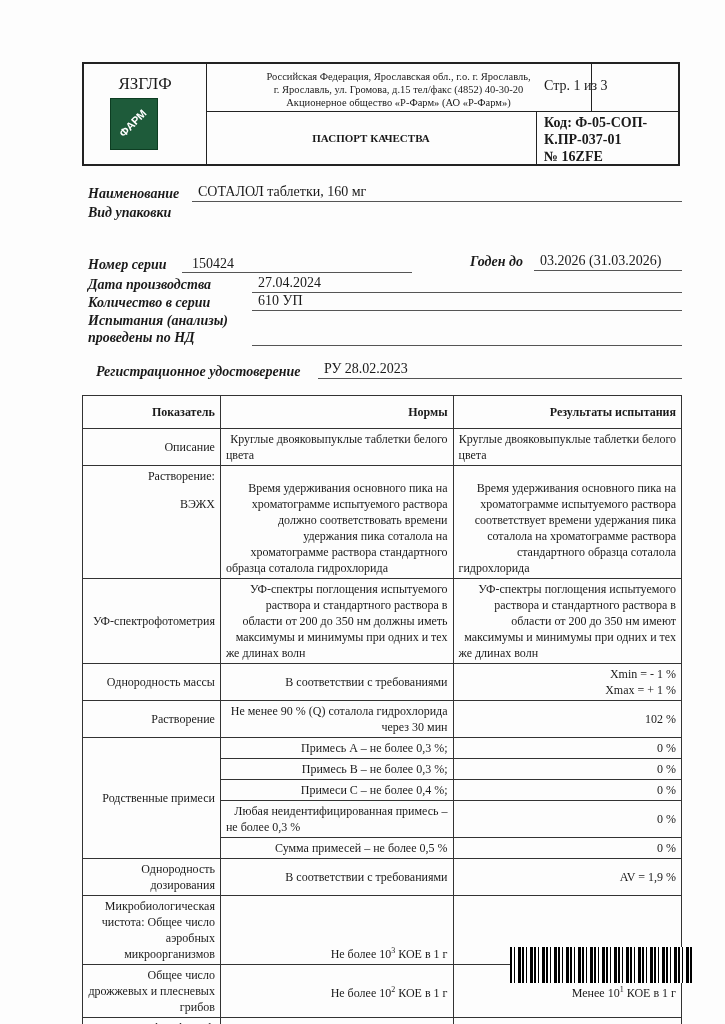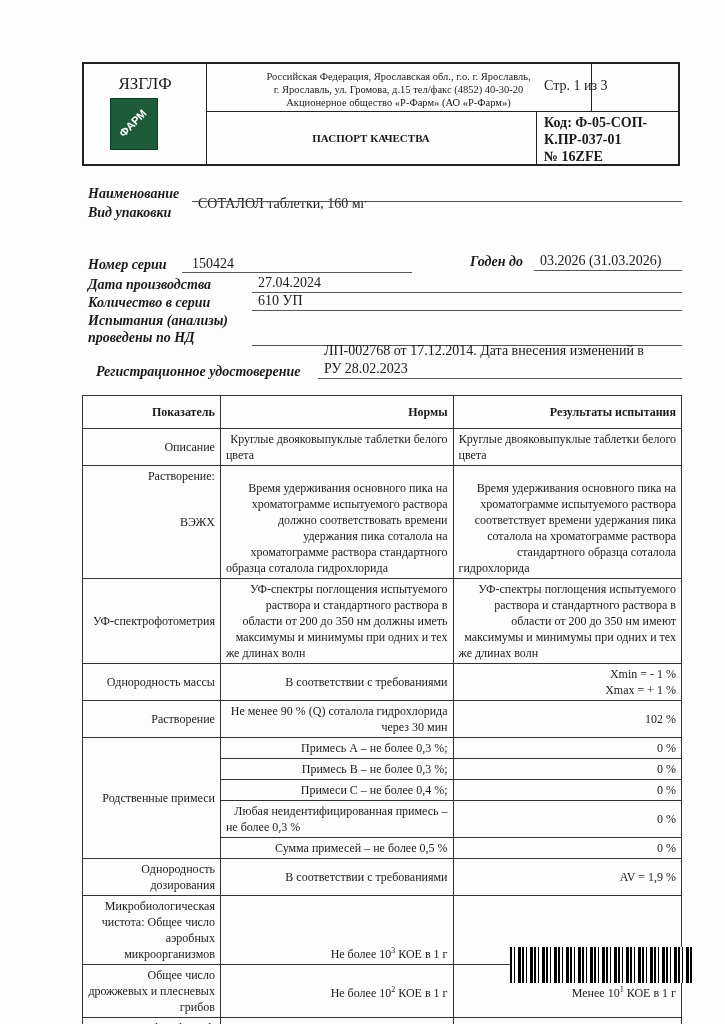--- a/index.html
+++ b/index.html
@@ -43,42 +43,41 @@
     <div class="title">ПАСПОРТ КАЧЕСТВА</div>
     <div class="pg">Стр. 1 из 3</div>
     <div class="code">
       <div>Код:  Ф-05-СОП-</div>
       <div>К.ПР-037-01</div>
       <div>№ 16ZFE</div>
     </div>
   </div>
 
   <div class="f lbl" style="left:88px;top:186px">Наименование</div>
-  <div class="f" style="left:198px;top:196px">СОТАЛОЛ таблетки, 160  мг</div>
+  <div class="f" style="left:198px;top:184px">СОТАЛОЛ таблетки, 160  мг</div>
   <div class="ul" style="left:192px;top:201px;width:490px"></div>
   <div class="f lbl" style="left:88px;top:205px">Вид упаковки</div>
 
   <div class="f lbl" style="left:88px;top:257px">Номер серии</div>
   <div class="f" style="left:192px;top:256px">150424</div>
   <div class="ul" style="left:182px;top:272px;width:230px"></div>
   <div class="f lbl" style="left:470px;top:254px">Годен до</div>
   <div class="f" style="left:540px;top:253px">03.2026 (31.03.2026)</div>
   <div class="ul" style="left:534px;top:270px;width:148px"></div>
 
   <div class="f lbl" style="left:88px;top:277px">Дата производства</div>
   <div class="f" style="left:258px;top:275px">27.04.2024</div>
   <div class="ul" style="left:252px;top:292px;width:430px"></div>
   <div class="f lbl" style="left:88px;top:295px">Количество в серии</div>
   <div class="f" style="left:258px;top:293px">610 УП</div>
   <div class="ul" style="left:252px;top:310px;width:430px"></div>
   <div class="f lbl" style="left:88px;top:313px">Испытания (анализы)</div>
   <div class="f lbl" style="left:88px;top:330px">проведены по НД</div>
   <div class="ul" style="left:252px;top:345px;width:430px"></div>
 
-  <div class="f" style="left:324px;top:343px">ЛП-002768 от 17.12.2014. Дата внесения изменений в</div>
   <div class="f lbl" style="left:96px;top:364px">Регистрационное удостоверение</div>
   <div class="f" style="left:324px;top:361px">РУ 28.02.2023</div>
   <div class="ul" style="left:318px;top:378px;width:364px"></div>
 
   <table class="main">
     <colgroup>
         <col style="width:138px">
         <col style="width:233px">
         <col style="width:229px">
       </colgroup>
@@ -89,21 +88,21 @@
       <th>Результаты испытания</th>
     </tr>
     <tr>
       <td>Описание</td>
       <td class="just">Круглые двояковыпуклые таблетки белого цвета</td>
       <td class="just">Круглые двояковыпуклые таблетки белого цвета</td>
     </tr>
     <tr>
       <td style="vertical-align:top;height:108px">
             <div>Растворение:</div>
-            <div style="margin-top:30px">ВЭЖХ</div>
+            <div style="margin-top:12px">ВЭЖХ</div>
           </td>
       <td class="just" style="vertical-align:bottom">Время удерживания основного пика на хроматограмме испытуемого раствора должно соответствовать времени удержания пика соталола на хроматограмме раствора стандартного образца соталола гидрохлорида</td>
       <td class="just" style="vertical-align:bottom">Время удерживания основного пика на хроматограмме испытуемого раствора соответствует времени удержания пика соталола на хроматограмме раствора стандартного образца соталола гидрохлорида</td>
     </tr>
     <tr>
       <td>УФ-спектрофотометрия</td>
       <td class="just">УФ-спектры поглощения испытуемого раствора и стандартного раствора в области от 200 до 350 нм должны иметь максимумы и минимумы при одних и тех же длинах волн</td>
       <td class="just">УФ-спектры поглощения испытуемого раствора и стандартного раствора в области от 200 до 350 нм имеют максимумы и минимумы при одних и тех же длинах волн</td>
     </tr>
     <tr>

